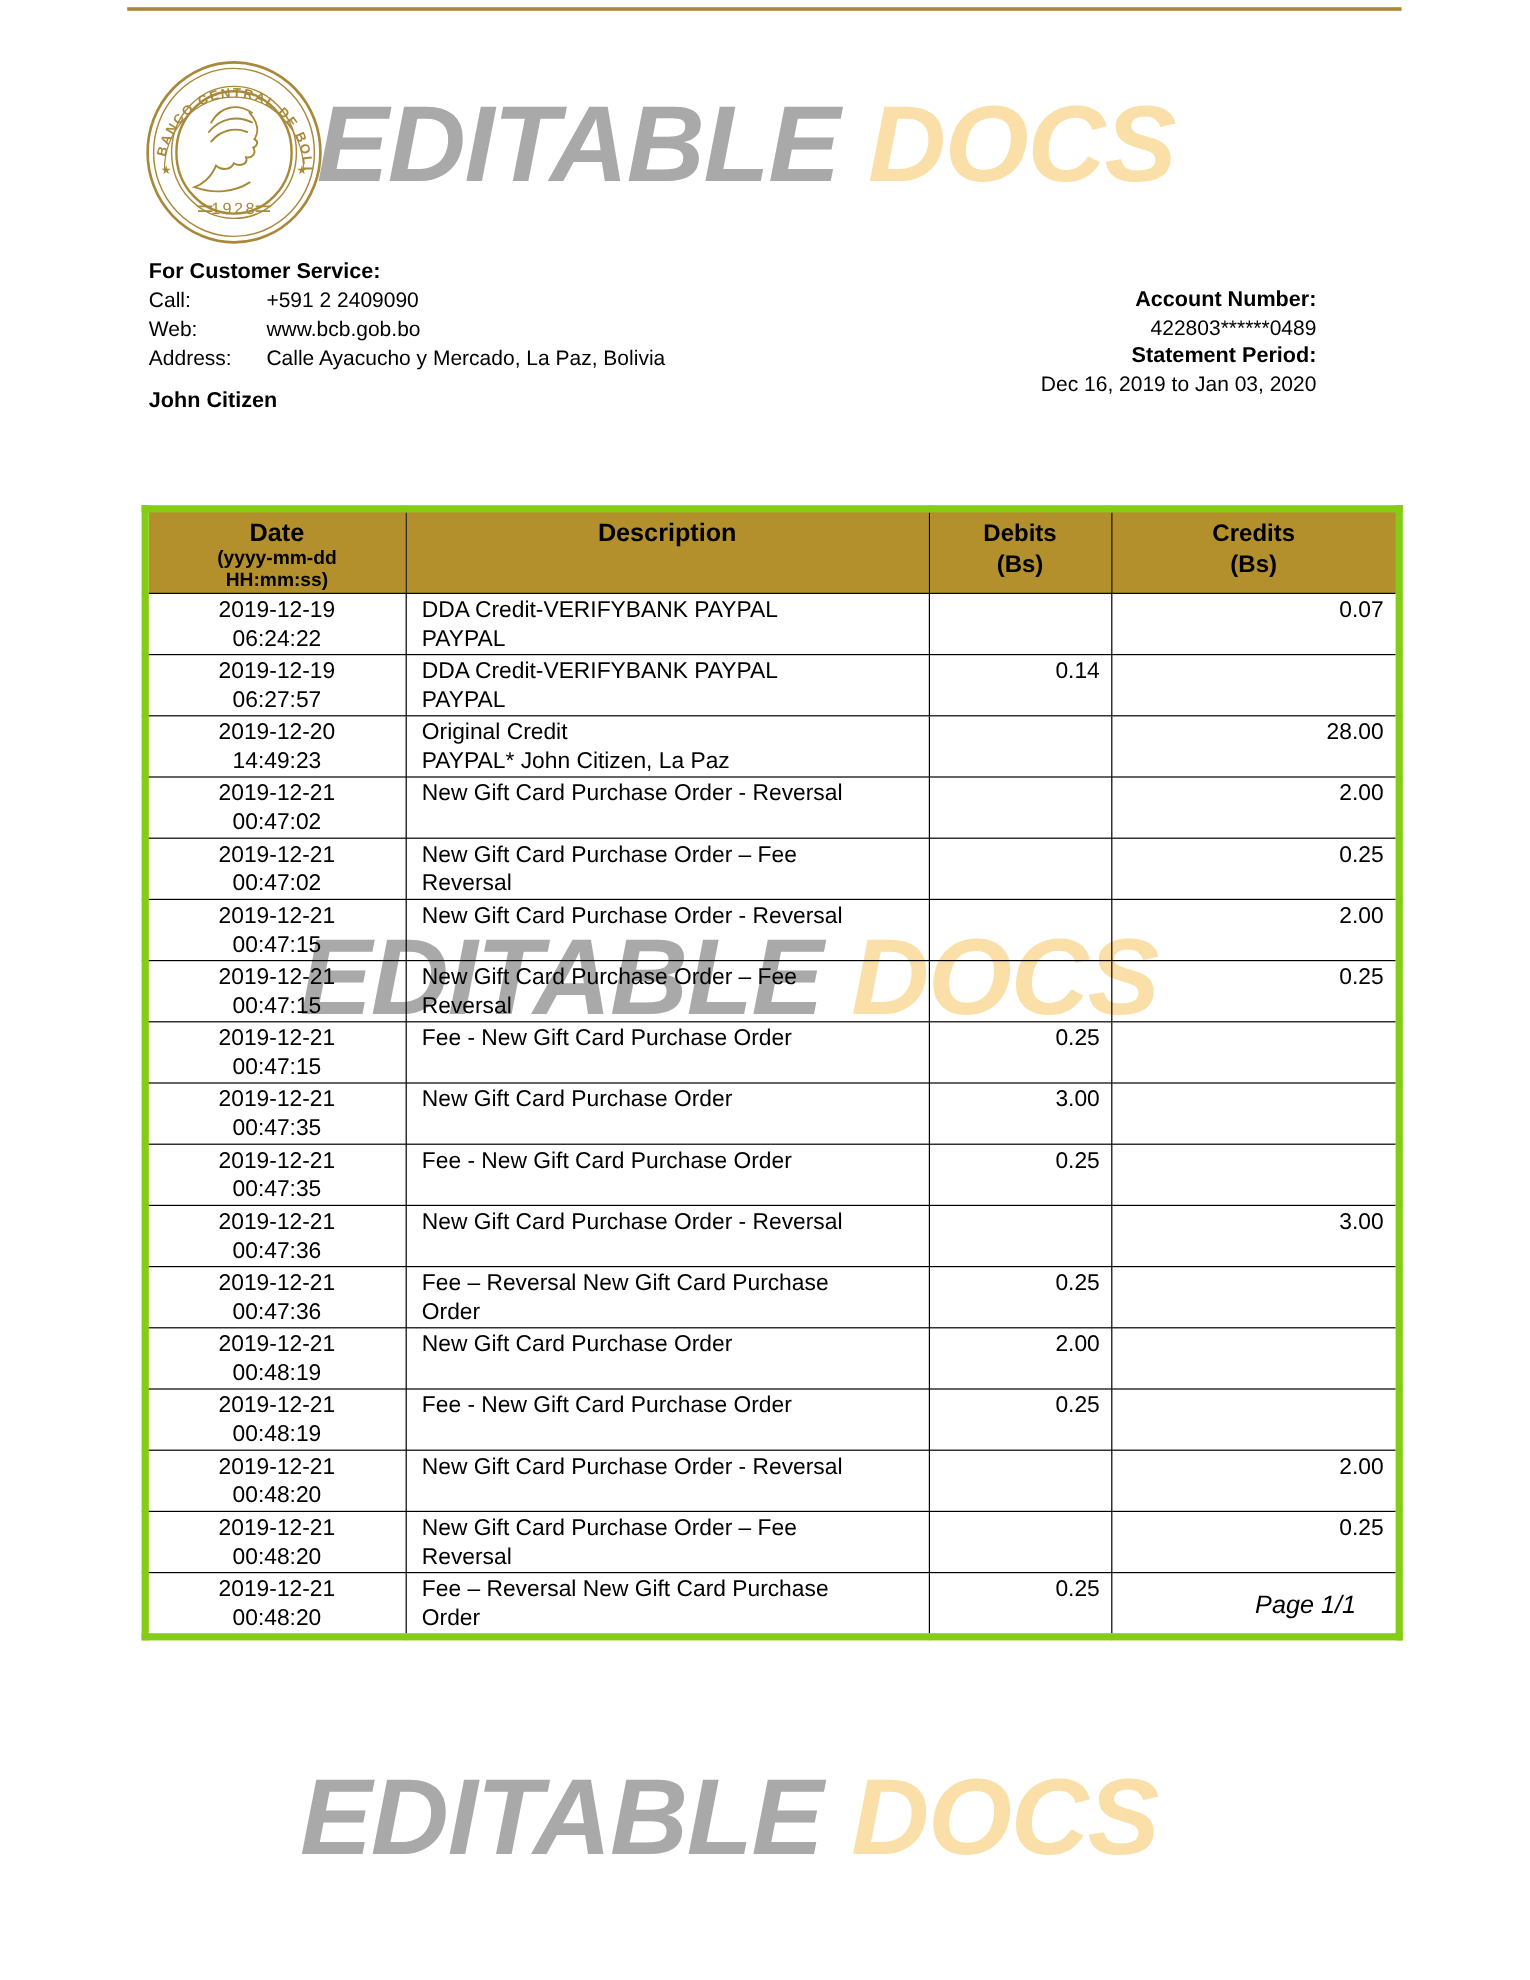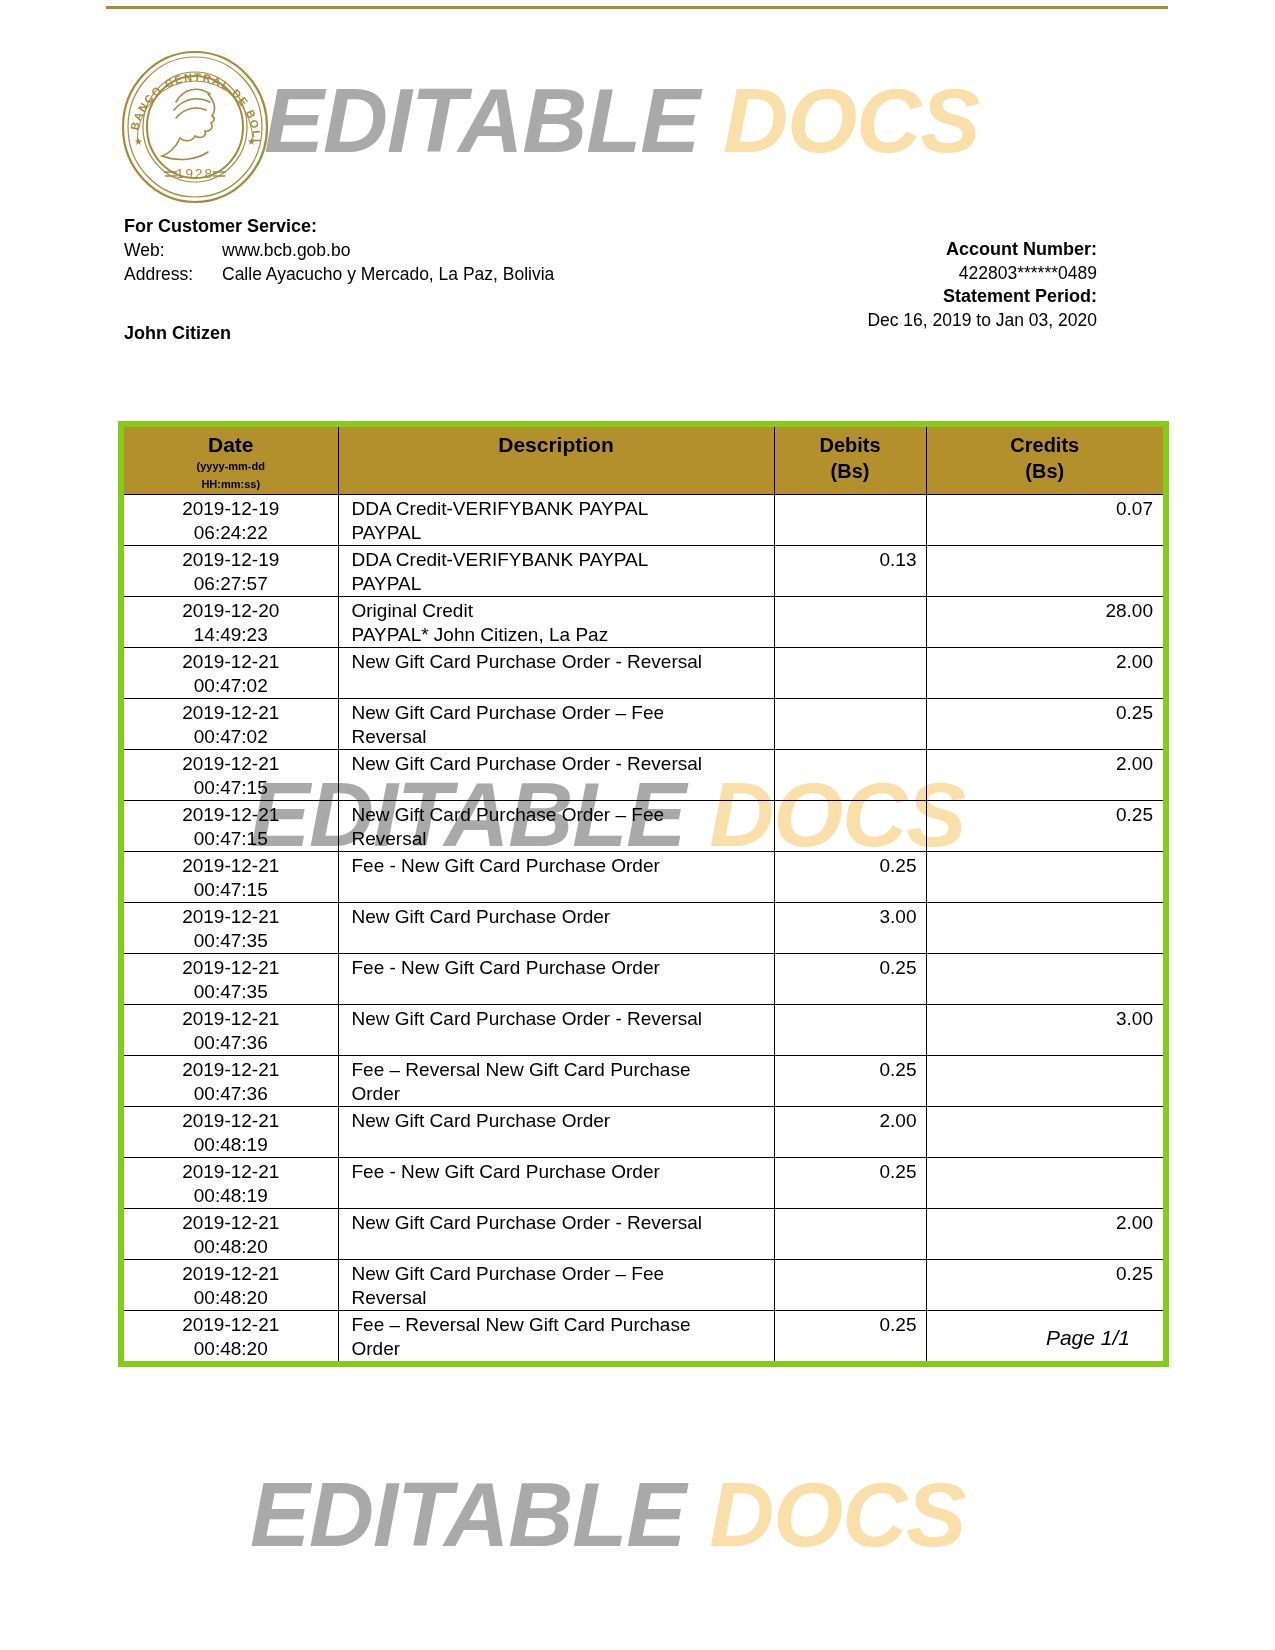--- a/index.html
+++ b/index.html
@@ -43,21 +43,21 @@
     border-collapse:collapse;table-layout:fixed;
     border:6px solid #84cc16;
   }
   .tx-table th,.tx-table td{border:1px solid #000;overflow:hidden;}
   .tx-table thead th{
     background:var(--header-gold);
     vertical-align:top;padding-top:5px;height:56px;
   }
   .tx-table thead tr{height:61px;}
   .h-main{font-size:21px;font-weight:700;line-height:25px;text-align:center;}
-  .h-sub{font-size:11px;font-weight:700;line-height:18px;text-align:center;}
+  .h-sub{font-size:16px;font-weight:700;line-height:18px;text-align:center;}
   .h-unit{font-size:20px;font-weight:700;line-height:26px;text-align:center;}
   .tx-table tbody tr{height:49.45px;}
   .tx-table tbody td{
     font-size:19px;line-height:23.5px;vertical-align:top;padding-top:2px;background:#fff;
   }
   .c-date{text-align:center;}
   .c-desc{text-align:left;padding-left:13px;padding-right:6px;white-space:pre-line;}
   .c-debit{text-align:right;padding-right:9px;}
   .c-credit{text-align:right;padding-right:10px;}
   .page-num{position:absolute;right:145px;top:1326px;font-size:21px;font-style:italic;}
@@ -89,20 +89,23 @@
   </g>
   <g stroke-width="1.4">
     <path d="M44,122 h13 M45,126 h12"></path>
     <path d="M93,122 h13 M93,126 h12"></path>
   </g>
   <text x="75" y="128" text-anchor="middle" font-size="13.5" letter-spacing="2">1928</text>
 </svg>
 
 <div class="cs-block">
   <div class="cs-title">For Customer Service:</div>
+  <div class="cs-row">
+    <span class="cs-label">Call:</span><span>+591 2 2409090</span>
+  </div>
   <div class="cs-row">
     <span class="cs-label">Web:</span><span>www.bcb.gob.bo</span>
   </div>
   <div class="cs-row">
     <span class="cs-label">Address:</span><span>Calle Ayacucho y Mercado, La Paz, Bolivia</span>
   </div>
 </div>
 
 <div class="acct-block">
   <div class="b">Account Number:</div>
@@ -154,21 +157,21 @@
     <td class="c-credit">0.07</td>
   </tr>
 
   <tr>
     <td class="c-date">
       <div>2019-12-19</div>
       <div>06:27:57</div>
     </td>
     <td class="c-desc">DDA Credit-VERIFYBANK PAYPAL
 PAYPAL</td>
-    <td class="c-debit">0.13</td>
+    <td class="c-debit">0.14</td>
     <td class="c-credit"></td>
   </tr>
 
   <tr>
     <td class="c-date">
       <div>2019-12-20</div>
       <div>14:49:23</div>
     </td>
     <td class="c-desc">Original Credit
 PAYPAL* John Citizen, La Paz</td>

